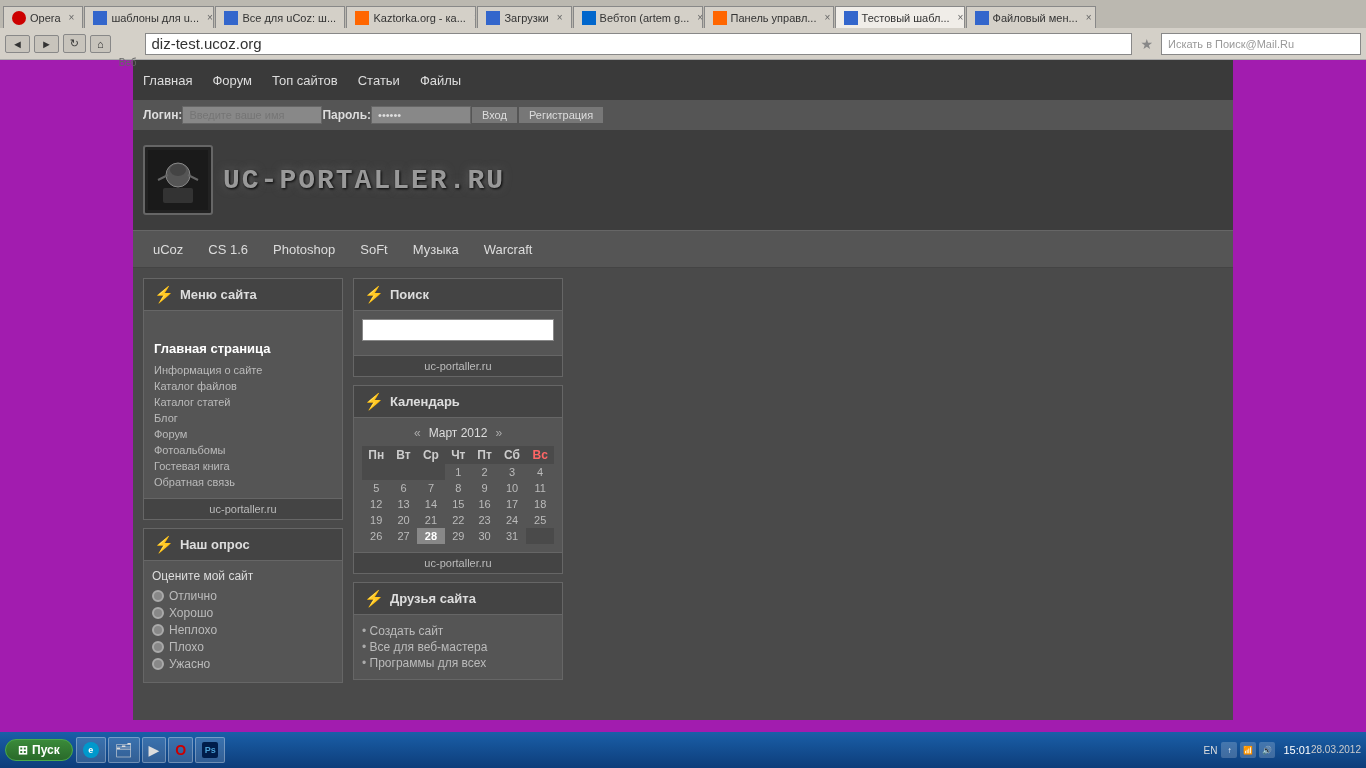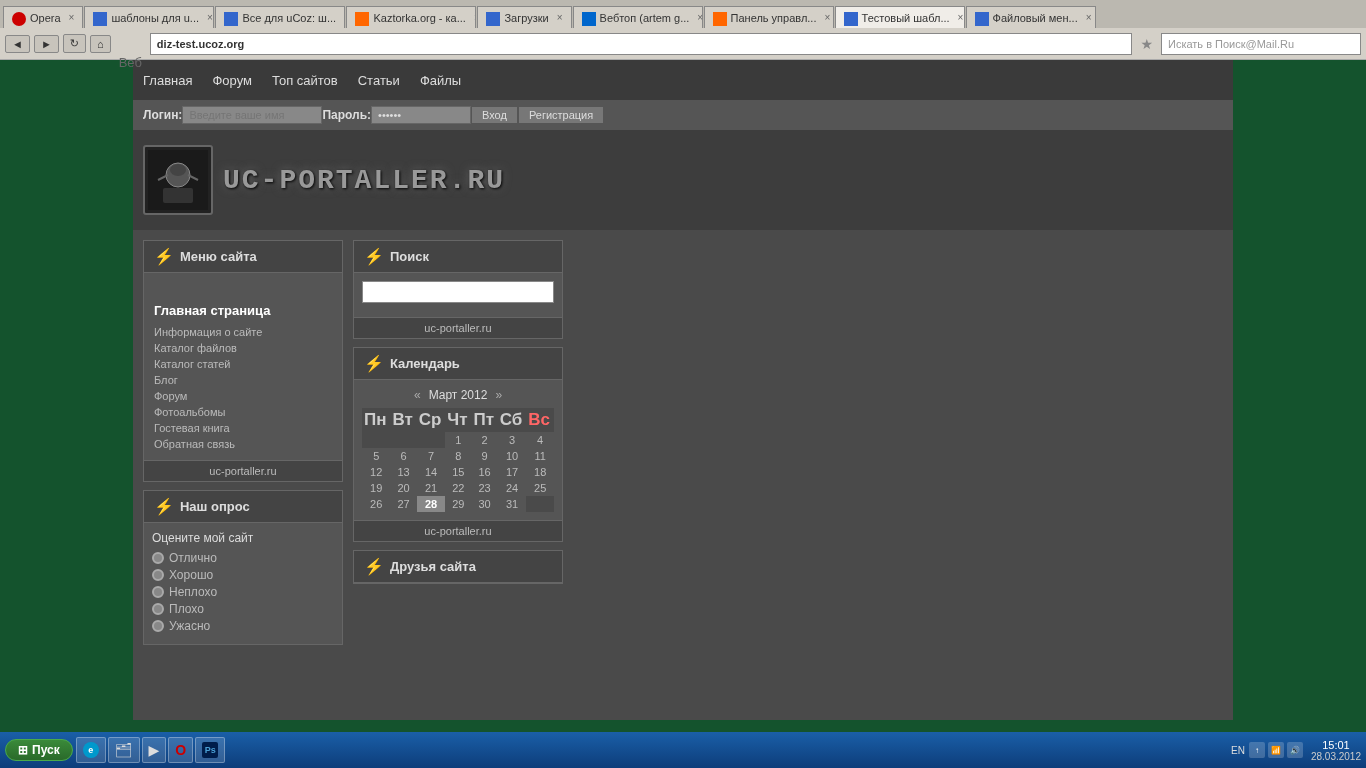--- a/index.html
+++ b/index.html
@@ -3,34 +3,34 @@
   <meta charset="utf-8">
   <style>
     * { margin: 0; padding: 0; box-sizing: border-box; }
     body { font-family: Arial, sans-serif; font-size: 12px; background: #5a5a5a; overflow-x: hidden; }
 
     
     .browser-chrome { background: #d4d0c8; width: 1366px; min-height: 768px; }
 
     
     .tab-bar { background: #bbb8b0; display: flex; align-items: flex-end; padding: 3px 3px 0 3px; height: 28px; gap: 1px; }
-    .tab { background: #d4d0c8; border: 1px solid #888; border-bottom: none; padding: 5px 8px; font-size: 11px; cursor: pointer; display: flex; gap: 4px; max-width: 130px; overflow: hidden; white-space: nowrap; height: 22px; color: #333; }
+    .tab { background: #d4d0c8; border: 1px solid #888; border-bottom: none; padding: 5px 8px; font-size: 11px; cursor: pointer; display: flex; align-items: center; gap: 4px; max-width: 130px; overflow: hidden; white-space: nowrap; height: 22px; color: #333; }
     .tab.active { background: #f0ede8; z-index: 1; }
     .tab .tab-close { font-size: 10px; color: #666; margin-left: 4px; }
     .tab-favicon { width: 14px; height: 14px; background: #888; display: inline-block; flex-shrink: 0; }
     .tab-favicon.opera { background: #cc0000; border-radius: 50%; }
     .tab-favicon.blue { background: #3366cc; }
     .tab-favicon.orange { background: #ff6600; }
     .tab-favicon.blue2 { background: #0066cc; }
 
     
     .nav-bar { background: #d4d0c8; display: flex; align-items: center; padding: 3px 5px; gap: 4px; border-bottom: 1px solid #aaa; height: 32px; }
     .nav-btn { background: #c8c4bc; border: 1px solid #888; padding: 2px 6px; font-size: 11px; cursor: pointer; color: #333; border-radius: 2px; }
     .nav-btn:disabled { color: #999; }
-    .address-bar { flex: 1; display: flex; align-items: center; background: white; border: 1px solid #888; padding: 2px 6px; font-size: 11px; color: #333; height: 22px; font-weight: bold; }
+    .address-bar { flex: 1; display: flex; align-items: center; background: white; border: 1px solid #888; padding: 2px 6px; font-size: 15px; color: #333; height: 22px; }
     .search-bar { width: 200px; display: flex; align-items: center; background: white; border: 1px solid #888; padding: 2px 6px; font-size: 11px; color: #999; height: 22px; }
     .star-icon { font-size: 14px; color: #888; margin: 0 4px; cursor: pointer; }
 
     
     .site-wrapper { background: #4a4a4a; width: 1100px; margin: 0 auto; min-height: 660px; }
 
     
     .top-nav { background: #3a3a3a; padding: 0 10px; display: flex; align-items: center; gap: 20px; height: 40px; }
     .top-nav a { color: #ddd; text-decoration: none; font-size: 13px; cursor: pointer; }
 
@@ -78,21 +78,21 @@
     .search-box { padding: 8px; }
     .search-input { width: 100%; background: white; border: 1px solid #888; padding: 3px 6px; font-size: 12px; margin-bottom: 6px; }
     .search-btn { width: 100%; background: #666; border: 1px solid #555; color: #ddd; padding: 3px; font-size: 12px; cursor: pointer; }
     .right-box-footer { background: #444; color: #bbb; font-size: 11px; text-align: center; padding: 4px; border-top: 1px solid #666; }
 
     
     .calendar-box { padding: 8px; }
     .cal-header { display: flex; justify-content: center; align-items: center; gap: 8px; margin-bottom: 6px; color: #ddd; font-size: 12px; }
     .cal-nav { color: #aaa; cursor: pointer; text-decoration: none; }
     .cal-table { width: 100%; border-collapse: collapse; }
-    .cal-table th { color: #ccc; font-size: 17px; text-align: left; padding: 2px; background: #4a4a4a; }
+    .cal-table th { color: #ccc; font-size: 12px; text-align: center; padding: 2px; background: #4a4a4a; }
     .cal-table th.sunday { color: #ff6666; }
     .cal-table td { color: #bbb; font-size: 11px; text-align: center; padding: 2px 3px; background: #555; }
     .cal-table td.empty { background: #4a4a4a; }
     .cal-table td.today { background: #888; color: #fff; font-weight: bold; border-radius: 0; }
 
     
     .friends-box { padding: 8px; }
     .friends-box a { color: #bbb; font-size: 12px; display: block; padding: 1px 0; text-decoration: none; }
     .friends-box a::before { content: "• "; color: #aaa; }
 
@@ -108,21 +108,21 @@
     .taskbar-items { display: flex; gap: 2px; align-items: center; flex: 1; }
     .taskbar-item { background: rgba(255,255,255,0.15); border: 1px solid rgba(255,255,255,0.3); color: white; font-size: 10px; padding: 2px 6px; height: 26px; display: flex; align-items: center; gap: 3px; cursor: pointer; white-space: nowrap; overflow: hidden; max-width: 90px; border-radius: 2px; }
     .taskbar-icon { width: 16px; height: 16px; flex-shrink: 0; border-radius: 2px; }
     .taskbar-icon.ie { background: #0099cc; }
     .taskbar-icon.ps { background: #001d4a; display: flex; align-items: center; justify-content: center; color: #4a9fd4; font-size: 9px; font-weight: bold; }
     .tray { display: flex; align-items: center; gap: 4px; margin-left: auto; }
     .tray-text { color: #ddd; font-size: 10px; }
     .tray-icons { display: flex; gap: 3px; align-items: center; }
     .tray-icon { width: 16px; height: 16px; background: rgba(255,255,255,0.2); border-radius: 2px; display: flex; align-items: center; justify-content: center; color: white; font-size: 8px; cursor: pointer; }
 
-    .outer-wrapper { background: #14532d; padding-bottom: 40px; }
+    .outer-wrapper { background: #a21caf; padding-bottom: 40px; }
   </style>
 </head>
 <body>
 
 <div class="browser-chrome">
 
   <div class="tab-bar">
     <div class="tab">
       <span class="tab-favicon opera"></span>
       <span>Opera</span>
@@ -168,21 +168,21 @@
       <span>Файловый мен...</span>
       <span class="tab-close">×</span>
     </div>
   </div>
 
   <div class="nav-bar">
     <button class="nav-btn">◄</button>
     <button class="nav-btn">►</button>
     <button class="nav-btn">↻</button>
     <button class="nav-btn">⌂</button>
-    <span style="color:#666; font-size:13px; padding: 0 4px; margin-top: 37px;">Веб</span>
+    <span style="color:#666; font-size:10px; padding: 0 4px; margin-top: 37px;">Веб</span>
     <div class="address-bar">
       <span>diz-test.ucoz.org</span>
     </div>
     <span class="star-icon">★</span>
     <div class="search-bar">
       <span style="color:#999;">Искать в Поиск@Mail.Ru</span>
     </div>
   </div>
 
   <div class="outer-wrapper">
@@ -216,20 +216,28 @@
               <line x1="10" y1="30" x2="20" y2="25" stroke="#666" stroke-width="2"></line>
               <line x1="50" y1="30" x2="40" y2="25" stroke="#666" stroke-width="2"></line>
             </svg>
           </div>
           <div class="logo-text">
             <span style="color:#999; text-shadow: 1px 1px 3px #000, 0 0 10px #666;">UC-PORTALLER.RU</span>
           </div>
         </div>
       </div>
 
+      <div class="category-nav">
+        <a class="cat-item">uCoz</a>
+        <a class="cat-item">CS 1.6</a>
+        <a class="cat-item">Photoshop</a>
+        <a class="cat-item">SoFt</a>
+        <a class="cat-item">Музыка</a>
+        <a class="cat-item">Warcraft</a>
+      </div>
 
       <div class="content-area">
 
         <div class="left-sidebar">
           <div class="sidebar-box">
             <div class="sidebar-title">
               <span class="sidebar-title-icon">⚡</span>
               <span>Меню сайта</span>
             </div>
             <div class="sidebar-menu">
@@ -364,20 +372,25 @@
               </table>
             </div>
             <div class="right-box-footer">uc-portaller.ru</div>
           </div>
 
           <div class="right-box">
             <div class="right-box-title">
               <span class="sidebar-title-icon">⚡</span>
               <span>Друзья сайта</span>
             </div>
+            <div class="friends-box">
+              <a>Создать сайт</a>
+              <a>Все для веб-мастера</a>
+              <a>Программы для всех</a>
+            </div>
           </div>
 
         </div>
       </div>
     </div>
   </div>
 
   <div class="taskbar">
     <button class="start-btn">
       <span>⊞</span>
@@ -400,19 +413,19 @@
         <div class="taskbar-icon ps">Ps</div>
       </div>
     </div>
     <div class="tray">
       <span class="tray-text">EN</span>
       <div class="tray-icons">
         <div class="tray-icon">↑</div>
         <div class="tray-icon">📶</div>
         <div class="tray-icon">🔊</div>
       </div>
-      <div style="display:flex; flex-direction:column; align-items:center; margin-left: 4px;">
+      <div style="display:flex; flex-direction:row; align-items:flex-start; margin-left: 4px;">
         <span class="tray-text" style="font-size:11px; color:white;">15:01</span>
         <span class="tray-text" style="font-size:10px; color:#ccc;">28.03.2012</span>
       </div>
     </div>
   </div>
 </div>
 
 </body></html>

